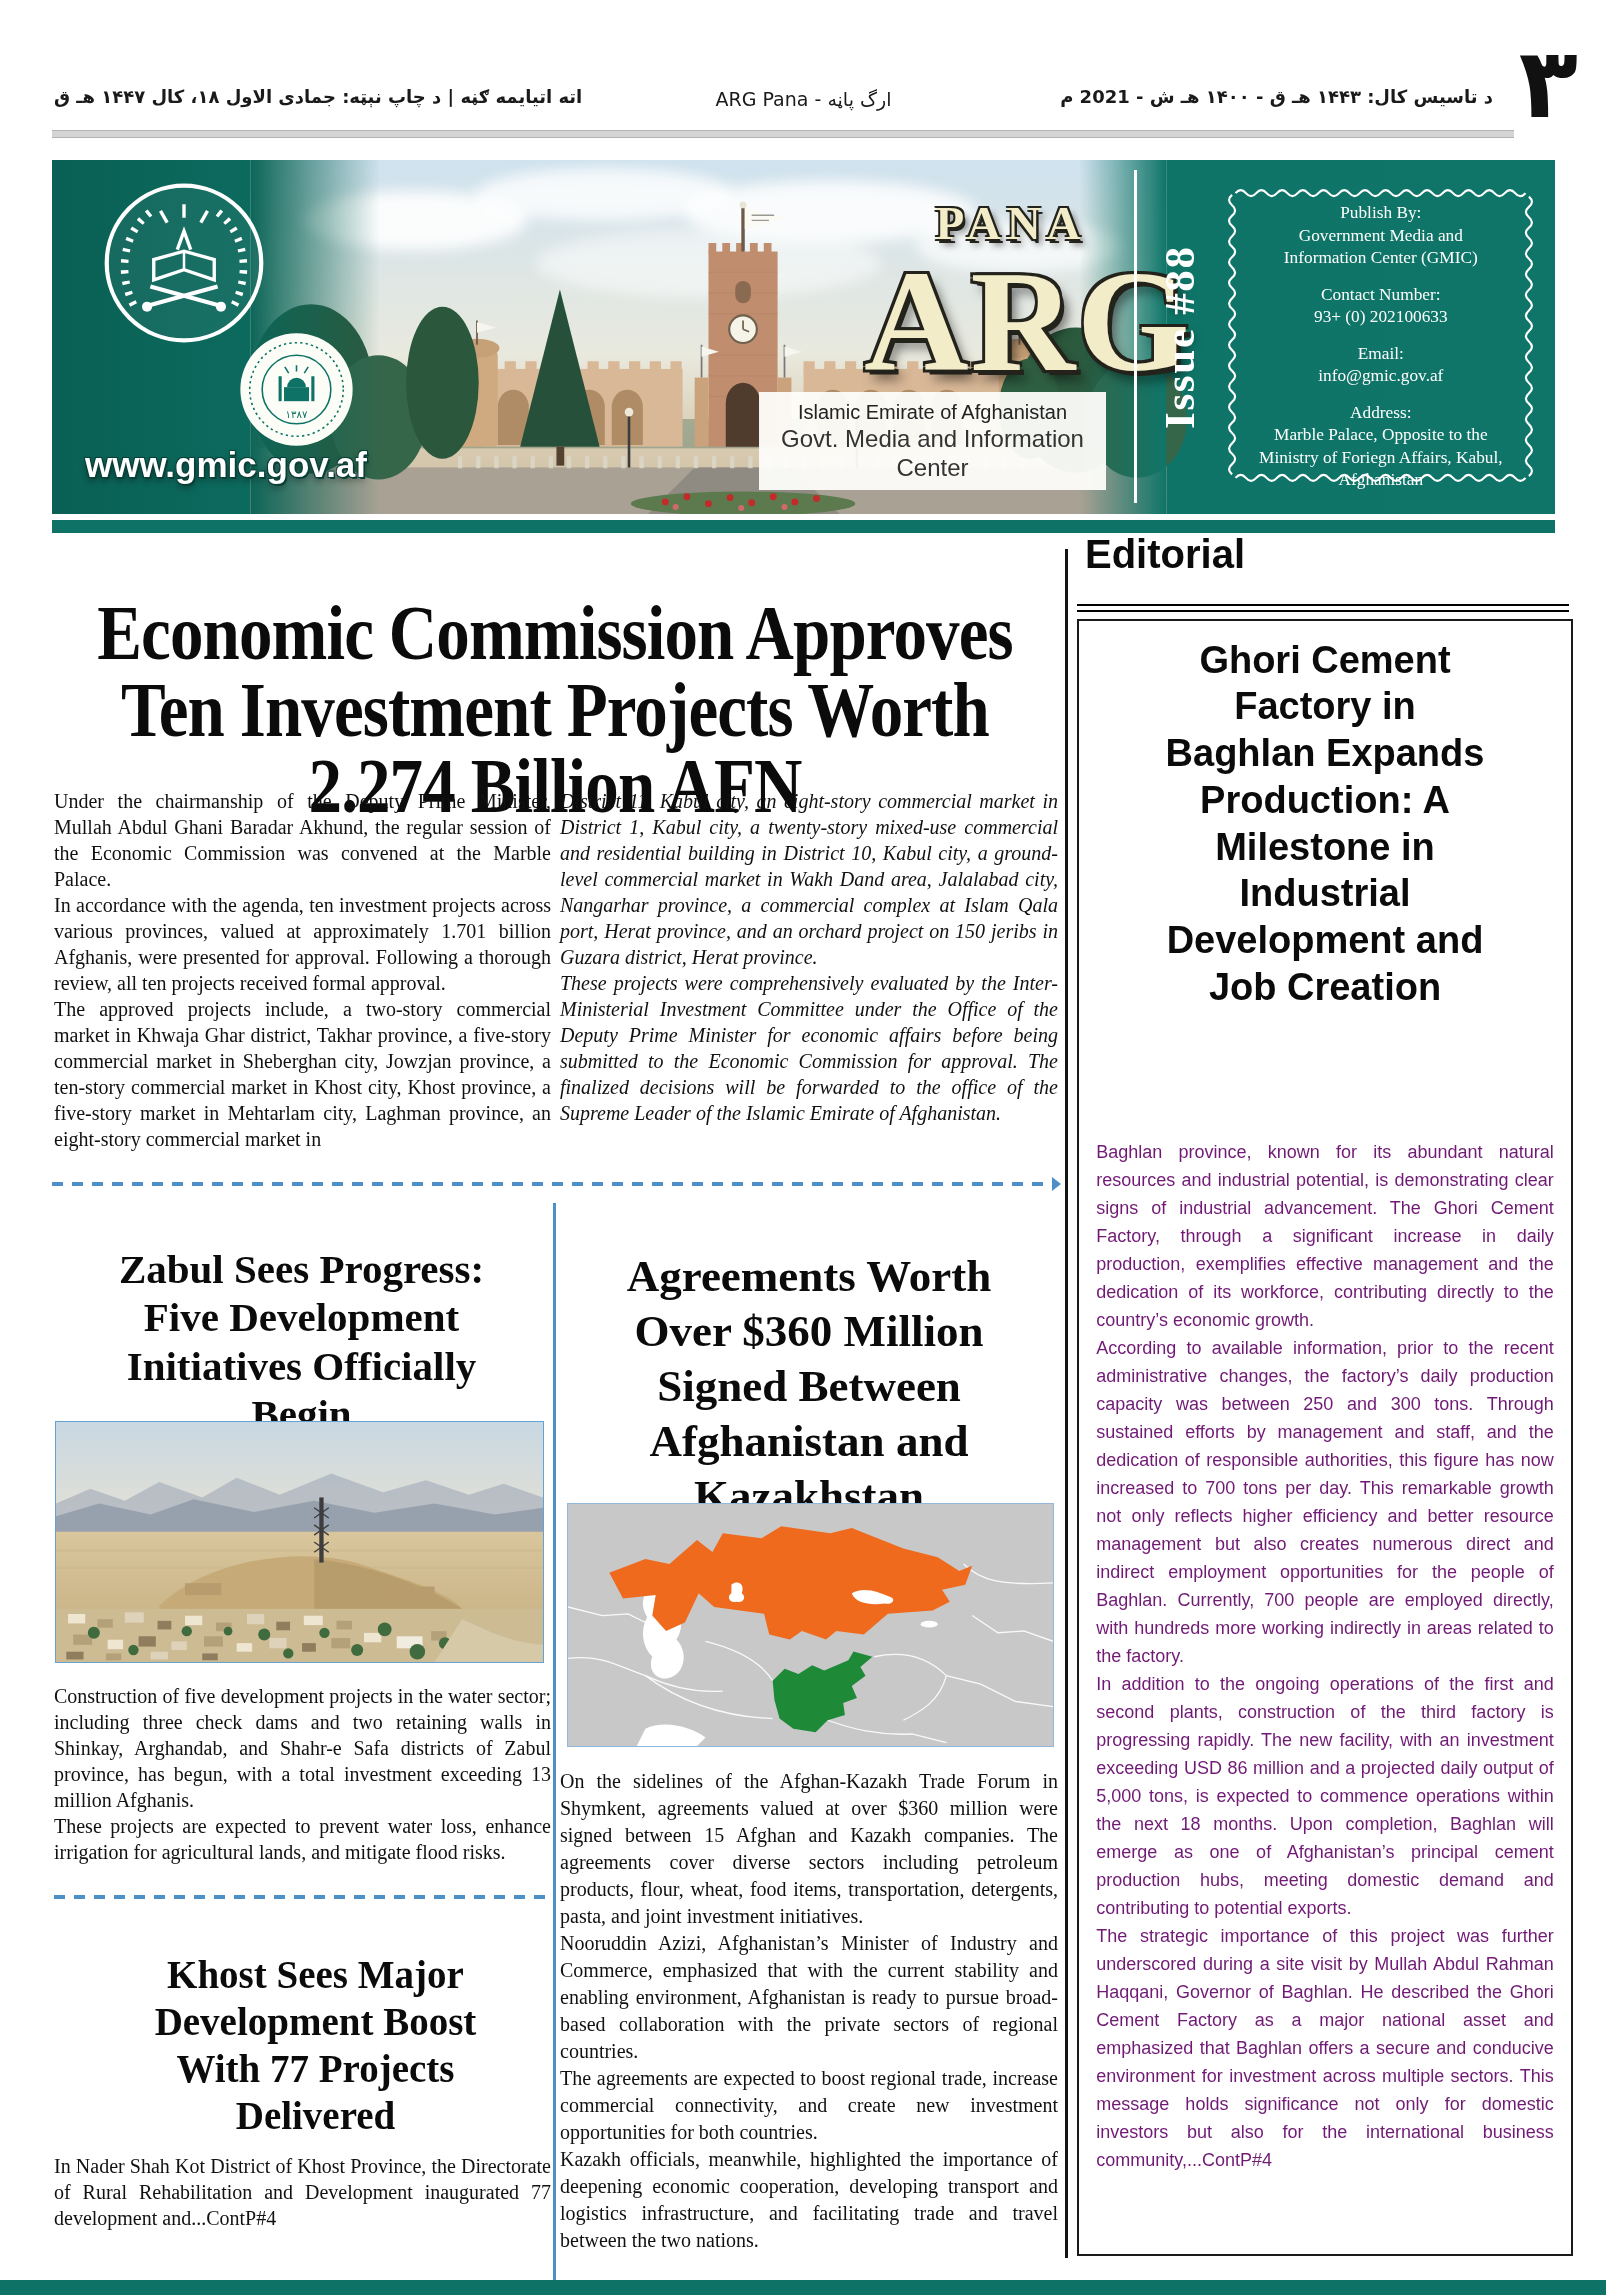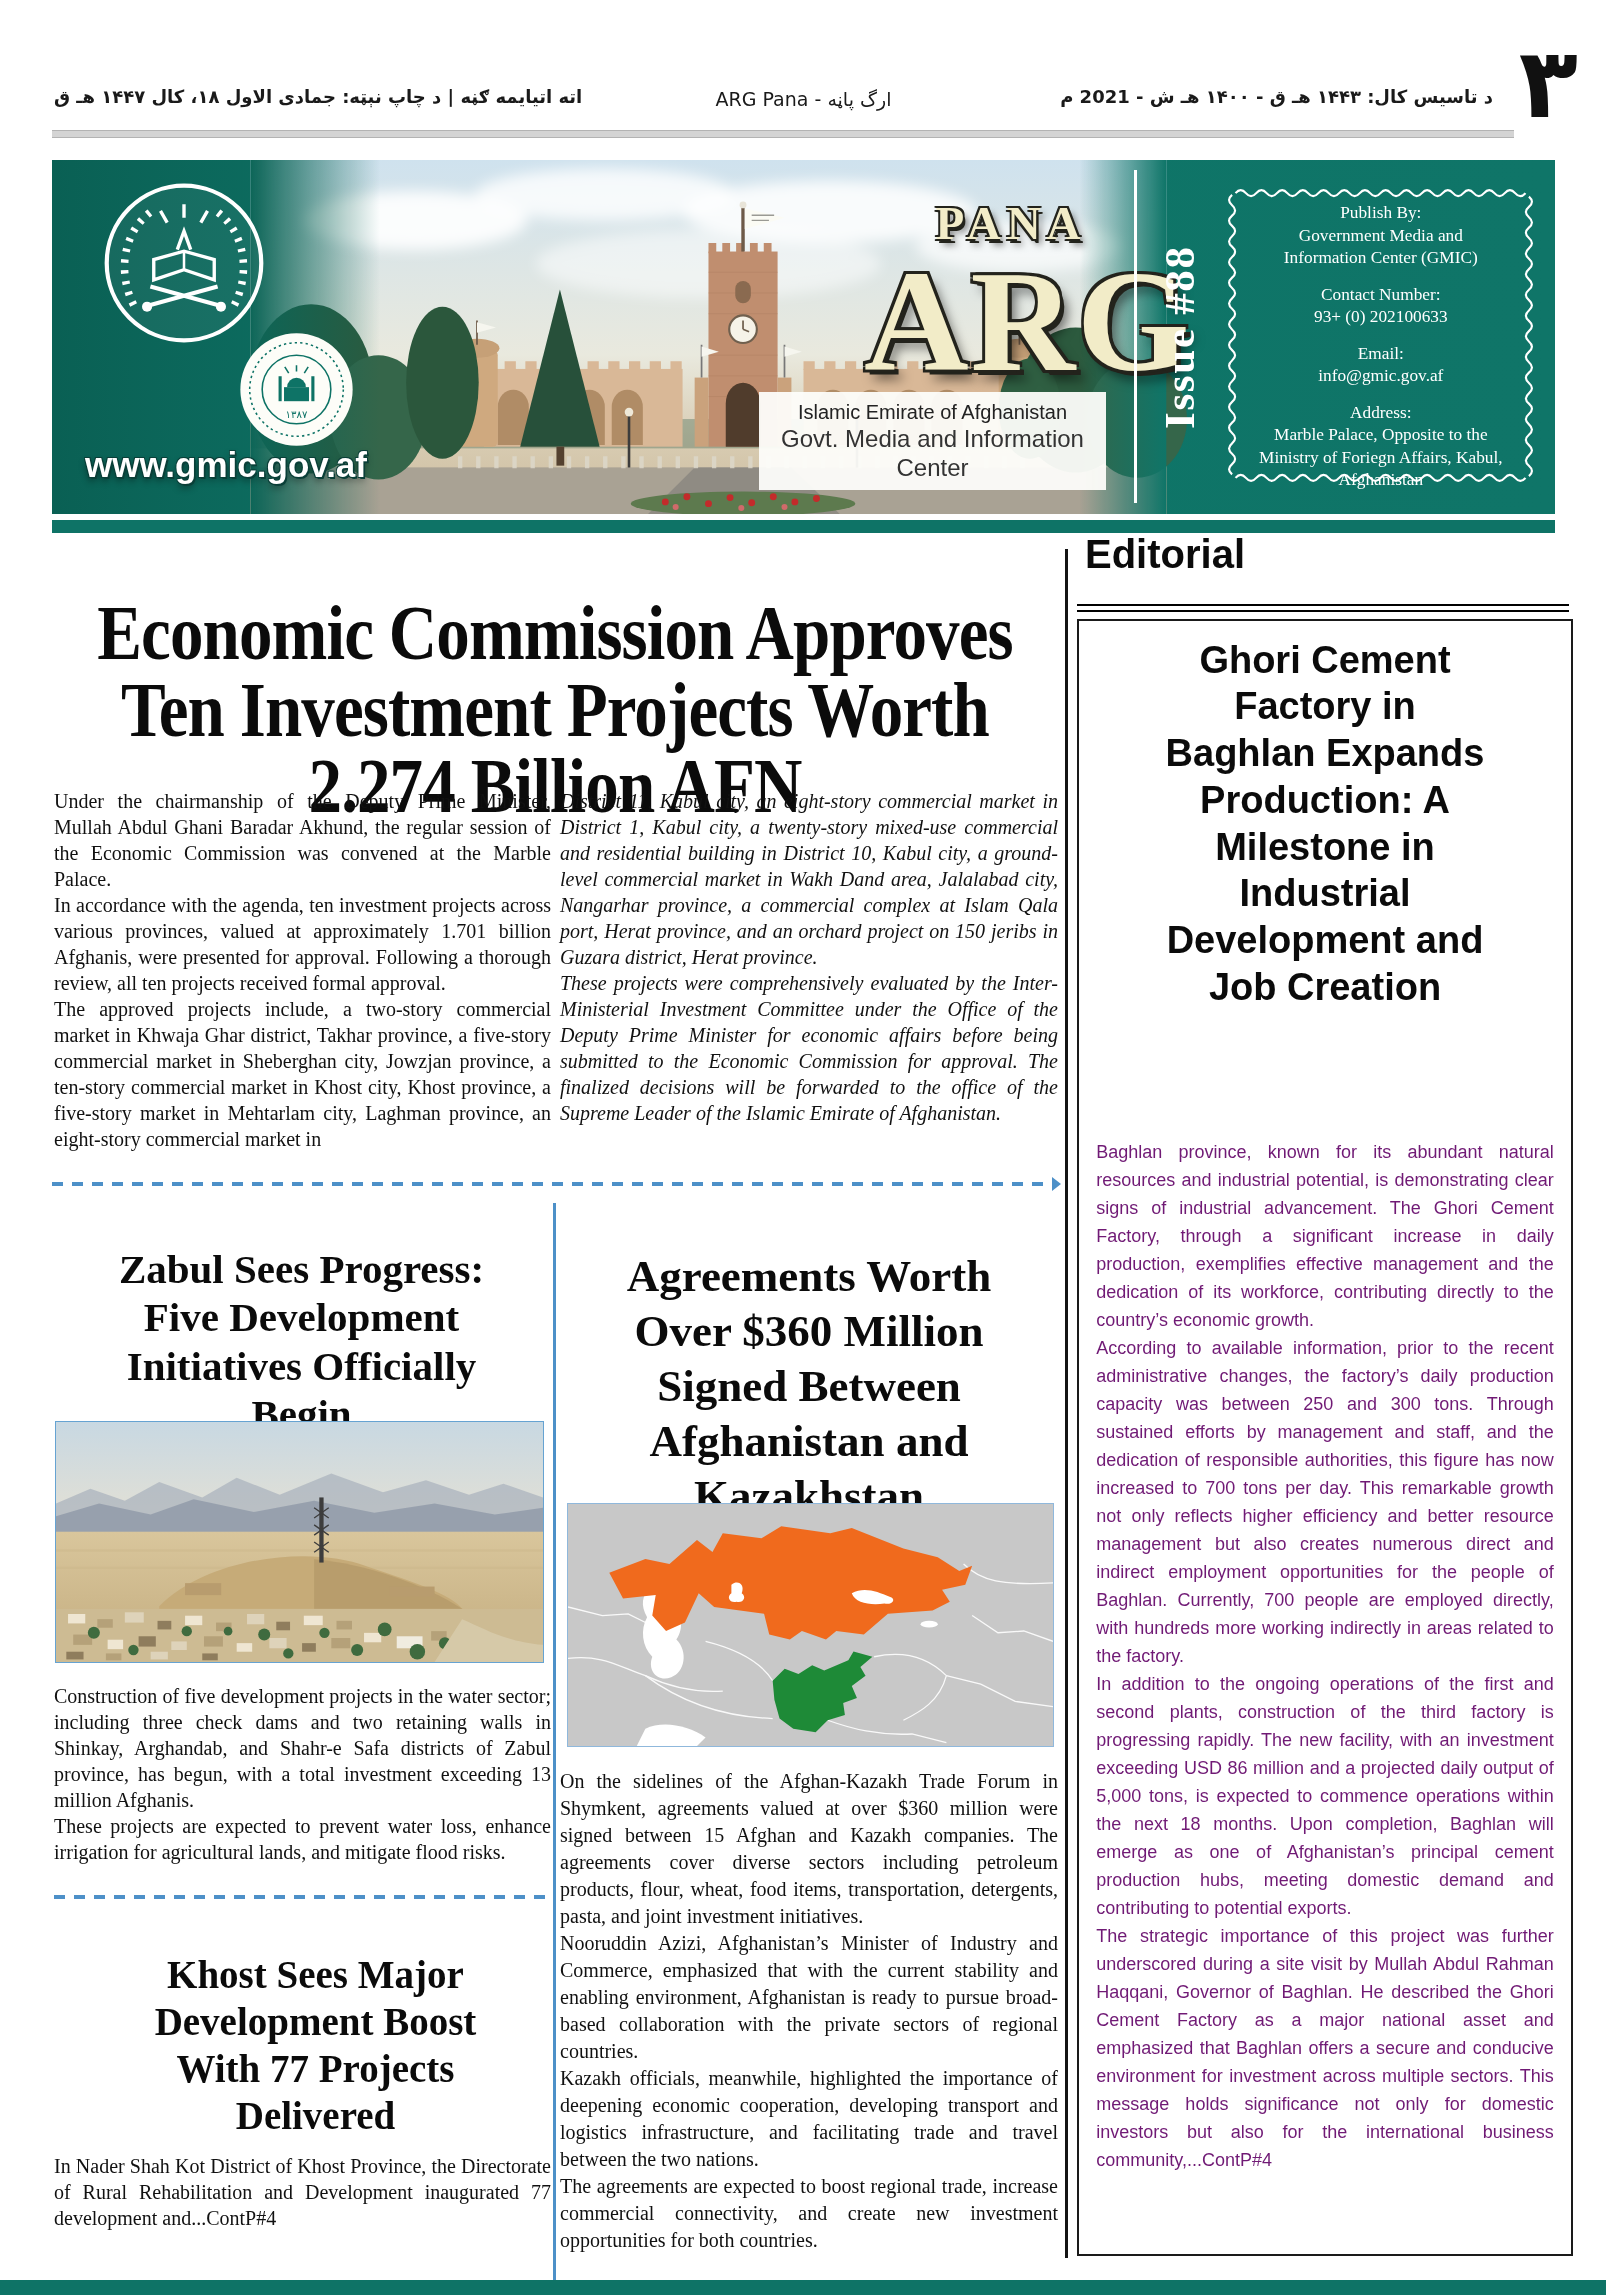--- a/index.html
+++ b/index.html
@@ -391,22 +391,22 @@
     <path d="M90,262 C110,252 140,258 160,272 L150,282 L80,282 Z" fill="#ffffff"></path>
     <polygon points="48,80 90,64 118,70 150,42 168,56 180,34 225,40 248,26 305,34 330,28 390,52 430,62 455,78 470,72 462,94 435,100 444,114 424,124 372,128 344,152 312,148 300,158 272,148 258,158 234,152 228,128 170,120 152,104 136,138 114,148 98,130 102,106 64,110" fill="#F06A1D"></polygon>
     <path d="M190,94 c8,-6 16,0 12,10 c6,4 2,12 -6,10 c-8,2 -12,-6 -6,-10 Z" fill="#ffffff"></path>
     <path d="M330,104 c14,-8 30,-2 44,4 c8,2 4,10 -6,8 c-16,2 -34,0 -38,-12 Z" fill="#ffffff"></path>
     <ellipse cx="420" cy="140" rx="10" ry="4" fill="#ffffff"></ellipse>
     <polygon points="238,206 252,192 268,198 284,188 298,194 326,182 332,172 354,178 340,190 346,200 330,212 336,226 320,232 322,246 302,252 288,266 262,262 246,250 240,228" fill="#1E8A37"></polygon>
   </svg>
   <div class="abs body-serif kaz-body">
     <p>On the sidelines of the Afghan-Kazakh Trade Forum in Shymkent, agreements valued at over $360 million were signed between 15 Afghan and Kazakh companies. The agreements cover diverse sectors including petroleum products, flour, wheat, food items, transportation, detergents, pasta, and joint investment initiatives.</p>
     <p>Nooruddin Azizi, Afghanistan’s Minister of Industry and Commerce, emphasized that with the current stability and enabling environment, Afghanistan is ready to pursue broad-based collaboration with the private sectors of regional countries.</p>
+    <p>The agreements are expected to boost regional trade, increase commercial connectivity, and create new investment opportunities for both countries.</p>
     <p>Kazakh officials, meanwhile, highlighted the importance of deepening economic cooperation, developing transport and logistics infrastructure, and facilitating trade and travel between the two nations.</p>
-    <p>The agreements are expected to boost regional trade, increase commercial connectivity, and create new investment opportunities for both countries.</p>
   </div>
 
   <div class="abs ed-label">Editorial</div>
   <div class="abs ed-rule"></div>
   <div class="abs ed-box">
     <div class="ed-title">Ghori Cement
 Factory in
 Baghlan Expands
 Production: A
 Milestone in

